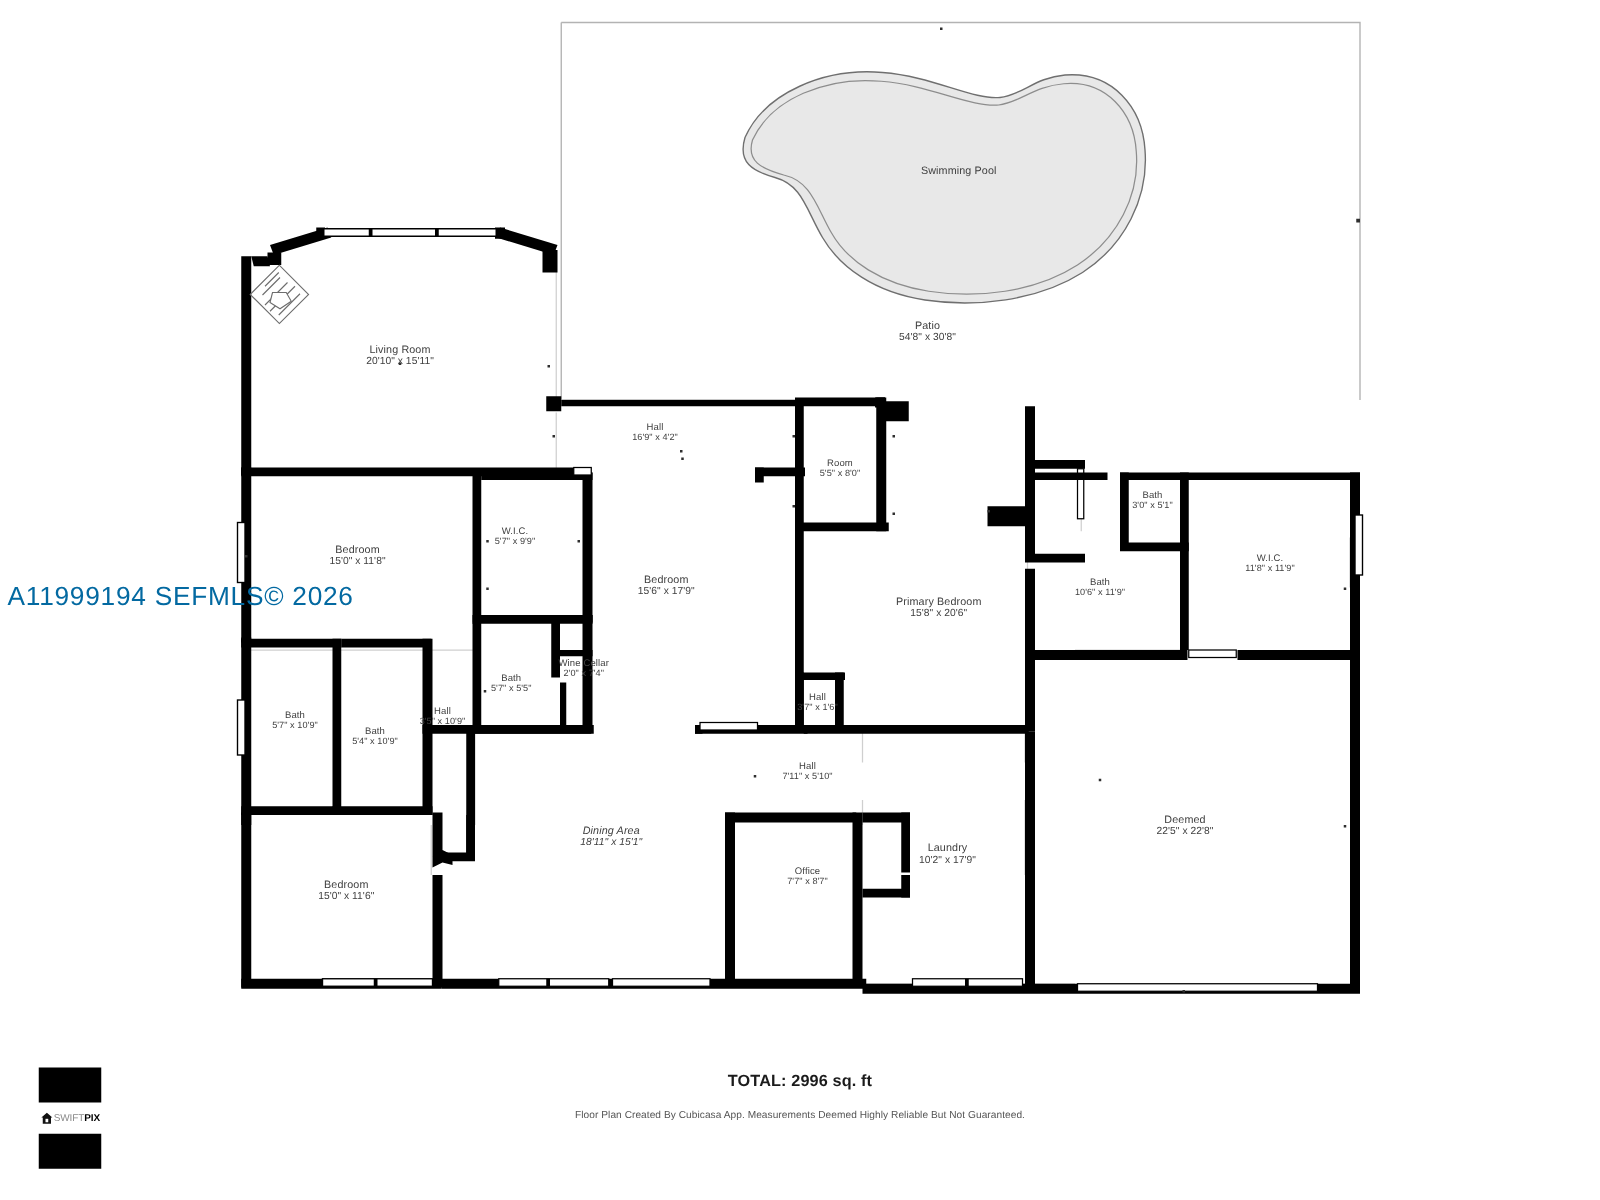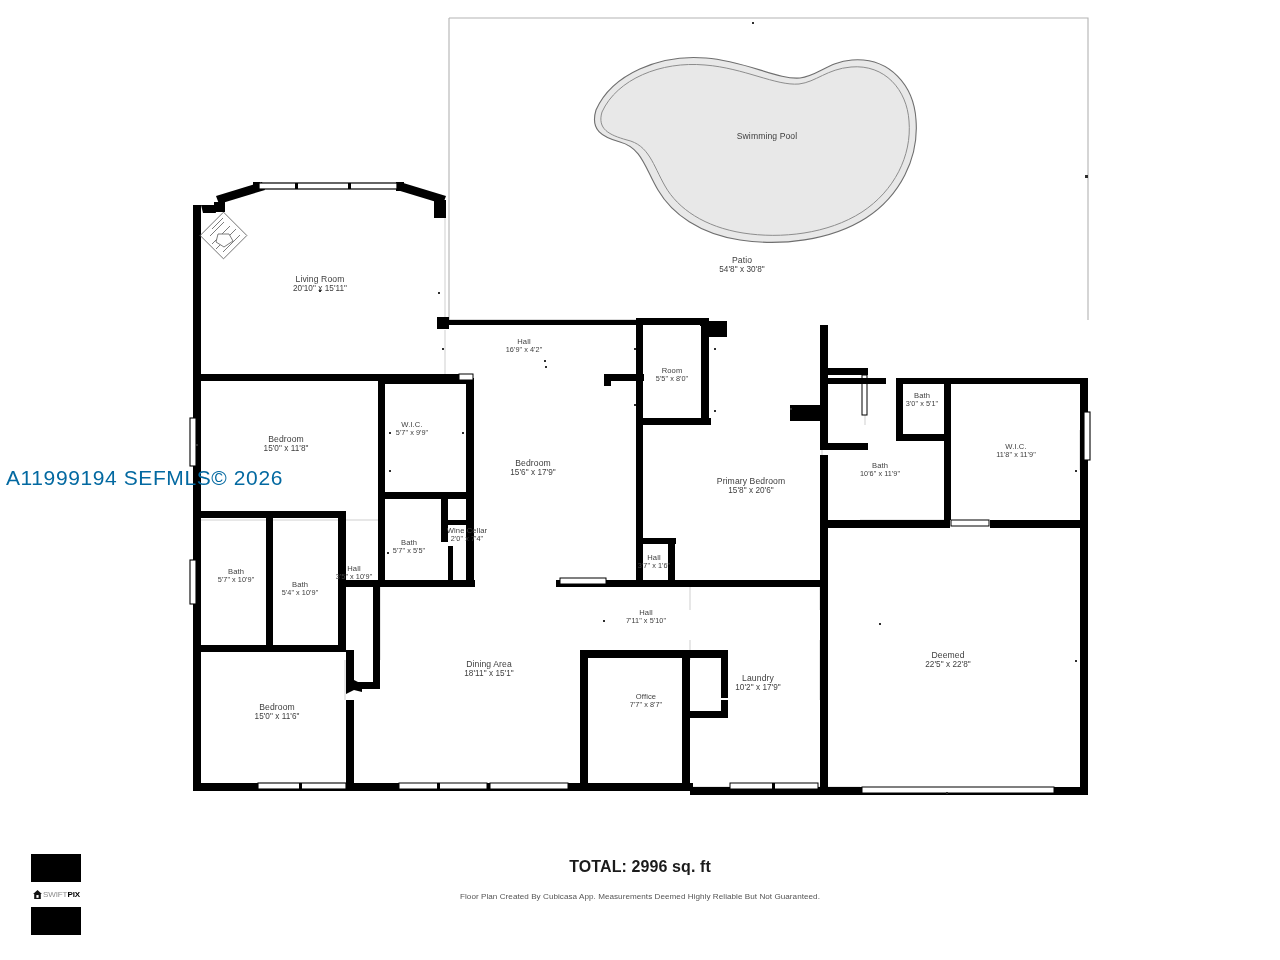--- a/index.html
+++ b/index.html
@@ -57,21 +57,21 @@
 
   #footer {
     position: absolute;
     left: 0;
     top: 856px;
     width: 1280px;
     text-align: center;
     color: #1b1b1b;
   }
   #footer .ftotal {
-    font-size: 16px;
+    font-size: 13px;
     font-weight: bold;
     line-height: 1.42;
     letter-spacing: .1px;
   }
   #footer .ffloor {
     font-size: 14px;
     line-height: 1.45;
     letter-spacing: .1px;
   }
   #footer .fexcl {
@@ -409,21 +409,21 @@
       <span class="rdim">5'4" x 10'9"</span>
     </div>
     <div class="room-label small" style="left: 646px; top: 608px;">
       <span class="rname">Hall</span>
       <span class="rdim">7'11" x 5'10"</span>
     </div>
     <div class="room-label" style="left: 948px; top: 650px;">
       <span class="rname">Deemed</span>
       <span class="rdim">22'5" x 22'8"</span>
     </div>
-    <div class="room-label" style="left: 489px; top: 659px;">
+    <div class="room-label" style="left: 489px; top: 659px; font-style: italic;">
       <span class="rname">Dining Area</span>
       <span class="rdim">18'11" x 15'1"</span>
     </div>
     <div class="room-label" style="left: 758px; top: 673px;">
       <span class="rname">Laundry</span>
       <span class="rdim">10'2" x 17'9"</span>
     </div>
     <div class="room-label small" style="left: 646px; top: 692px;">
       <span class="rname">Office</span>
       <span class="rdim">7'7" x 8'7"</span>

